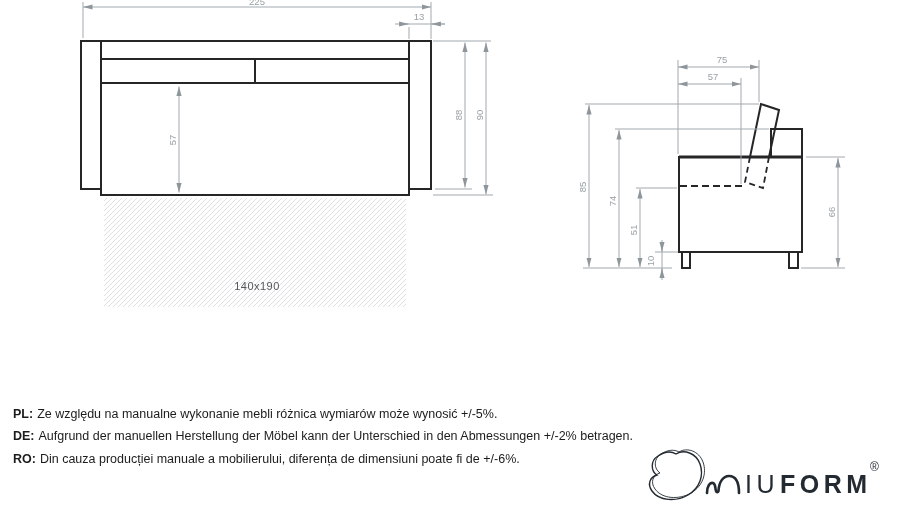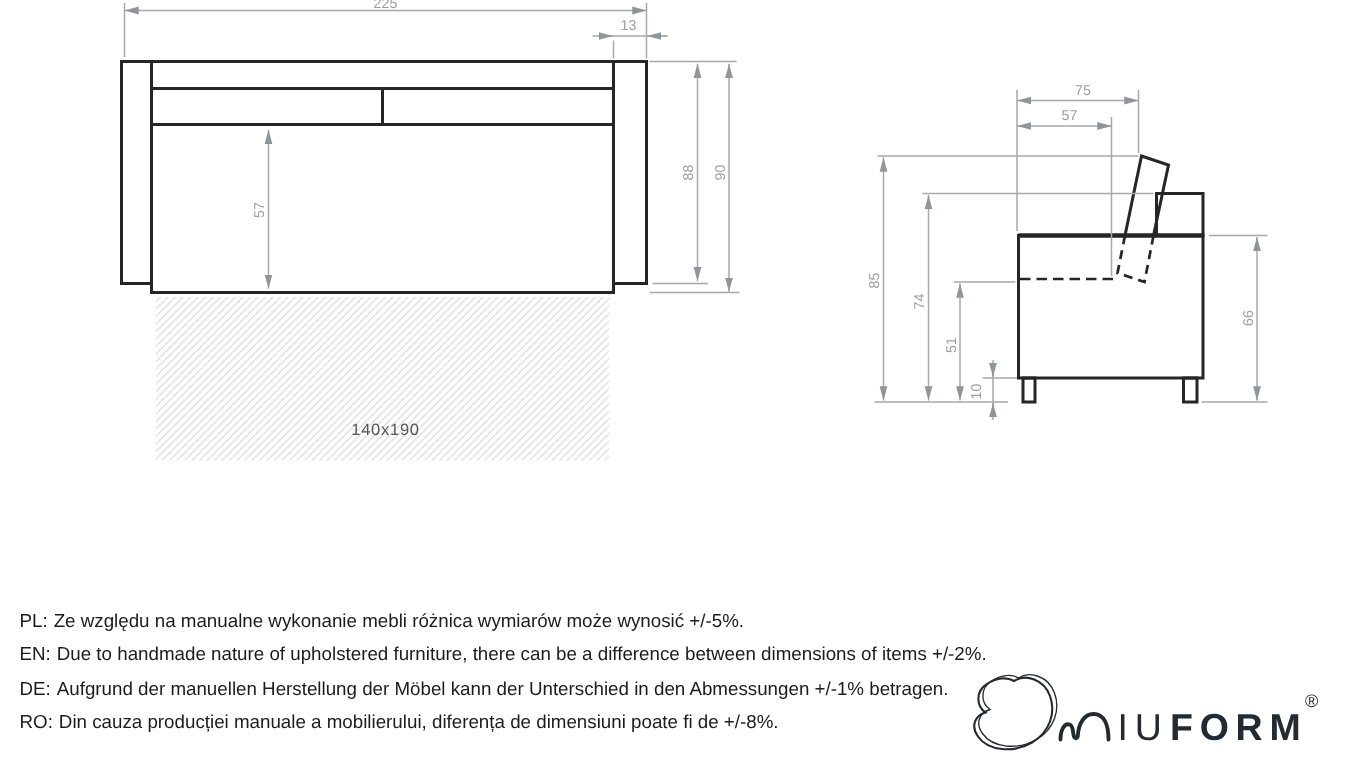--- a/index.html
+++ b/index.html
@@ -2,21 +2,21 @@
 <html><head>
 <meta charset="utf-8">
 <style>
   html,body{margin:0;padding:0;background:#ffffff;}
   .canvas{position:relative;width:900px;height:510px;background:#ffffff;overflow:hidden;
           font-family:"Liberation Sans",sans-serif;}
   .drawing{position:absolute;left:0;top:0;}
   .dim-text{font-family:"Liberation Sans",sans-serif;font-size:9.5px;fill:#9aa0a4;}
   .mattress-text{font-family:"Liberation Sans",sans-serif;font-size:11px;fill:#54585b;letter-spacing:.5px;}
   .notes{position:absolute;left:13px;top:403px;font-size:12.5px;line-height:22.4px;color:#1c1c1c;white-space:nowrap;}
-  .note-label{font-weight:normal;margin-right:4px;}
+  .note-label{font-weight:bold;margin-right:4px;}
   .logo{position:absolute;left:643px;top:444px;}
   .logo-text{font-family:"Liberation Sans",sans-serif;fill:#232a31;}
 </style>
 </head>
 <body>
 
 <div class="canvas">
 
   <svg class="drawing" width="900" height="510" viewBox="0 0 900 510">
     <defs>
@@ -107,23 +107,22 @@
     <text class="dim-text" x="713" y="80" text-anchor="middle">57</text>
     <text class="dim-text" x="586" y="187" text-anchor="middle" transform="rotate(-90 586 187)">85</text>
     <text class="dim-text" x="616" y="201" text-anchor="middle" transform="rotate(-90 616 201)">74</text>
     <text class="dim-text" x="637" y="230" text-anchor="middle" transform="rotate(-90 637 230)">51</text>
     <text class="dim-text" x="654" y="261" text-anchor="middle" transform="rotate(-90 654 261)">10</text>
     <text class="dim-text" x="835" y="212" text-anchor="middle" transform="rotate(-90 835 212)">66</text>
   </svg>
 
   <div class="notes">
     <div class="note-line"><span class="note-label">PL:</span><span>Ze względu na manualne wykonanie mebli różnica wymiarów może wynosić +/-5%.</span></div>
-    <div class="note-line"><span class="note-label">EN:</span><span>Due to handmade nature of upholstered furniture, there can be a difference between dimensions of items +/-2%.</span></div>
-    <div class="note-line"><span class="note-label">DE:</span><span>Aufgrund der manuellen Herstellung der Möbel kann der Unterschied in den Abmessungen +/-1% betragen.</span></div>
-    <div class="note-line"><span class="note-label">RO:</span><span>Din cauza producției manuale a mobilierului, diferența de dimensiuni poate fi de +/-8%.</span></div>
+    <div class="note-line"><span class="note-label">DE:</span><span>Aufgrund der manuellen Herstellung der Möbel kann der Unterschied in den Abmessungen +/-2% betragen.</span></div>
+    <div class="note-line"><span class="note-label">RO:</span><span>Din cauza producției manuale a mobilierului, diferența de dimensiuni poate fi de +/-6%.</span></div>
   </div>
 
   <svg class="logo" width="250" height="62" viewBox="0 0 250 62">
     <g fill="none" stroke="#232a31">
       <path stroke-width="1.4" d="M33,10 C41,5 53,9 57,20 C61,31 57,44 45,51 C33,58 16,57 9,47 C4,40 7,33 14,31 C8,27 7,17 15,12 C21,8 28,7 33,10 Z"></path>
       <path stroke-width="0.9" transform="translate(3,-2)" d="M33,10 C41,5 53,9 57,20 C61,31 57,44 45,51 C33,58 16,57 9,47 C4,40 7,33 14,31 C8,27 7,17 15,12 C21,8 28,7 33,10 Z"></path>
     </g>
     <path fill="none" stroke="#232a31" stroke-width="2.6" stroke-linecap="round" d="M64,49 C64,42 67,38 70,39 C73,40 72,45 73,47 C73.5,48.5 75,48.5 75.5,47 C76,38 80,32 86,32 C93,32 96,39 96,49"></path>
     <text class="logo-text" x="102" y="49" font-size="25" letter-spacing="4.5">IU</text>
     <text class="logo-text" x="137" y="49" font-size="25" font-weight="bold" letter-spacing="4.5">FORM</text>

